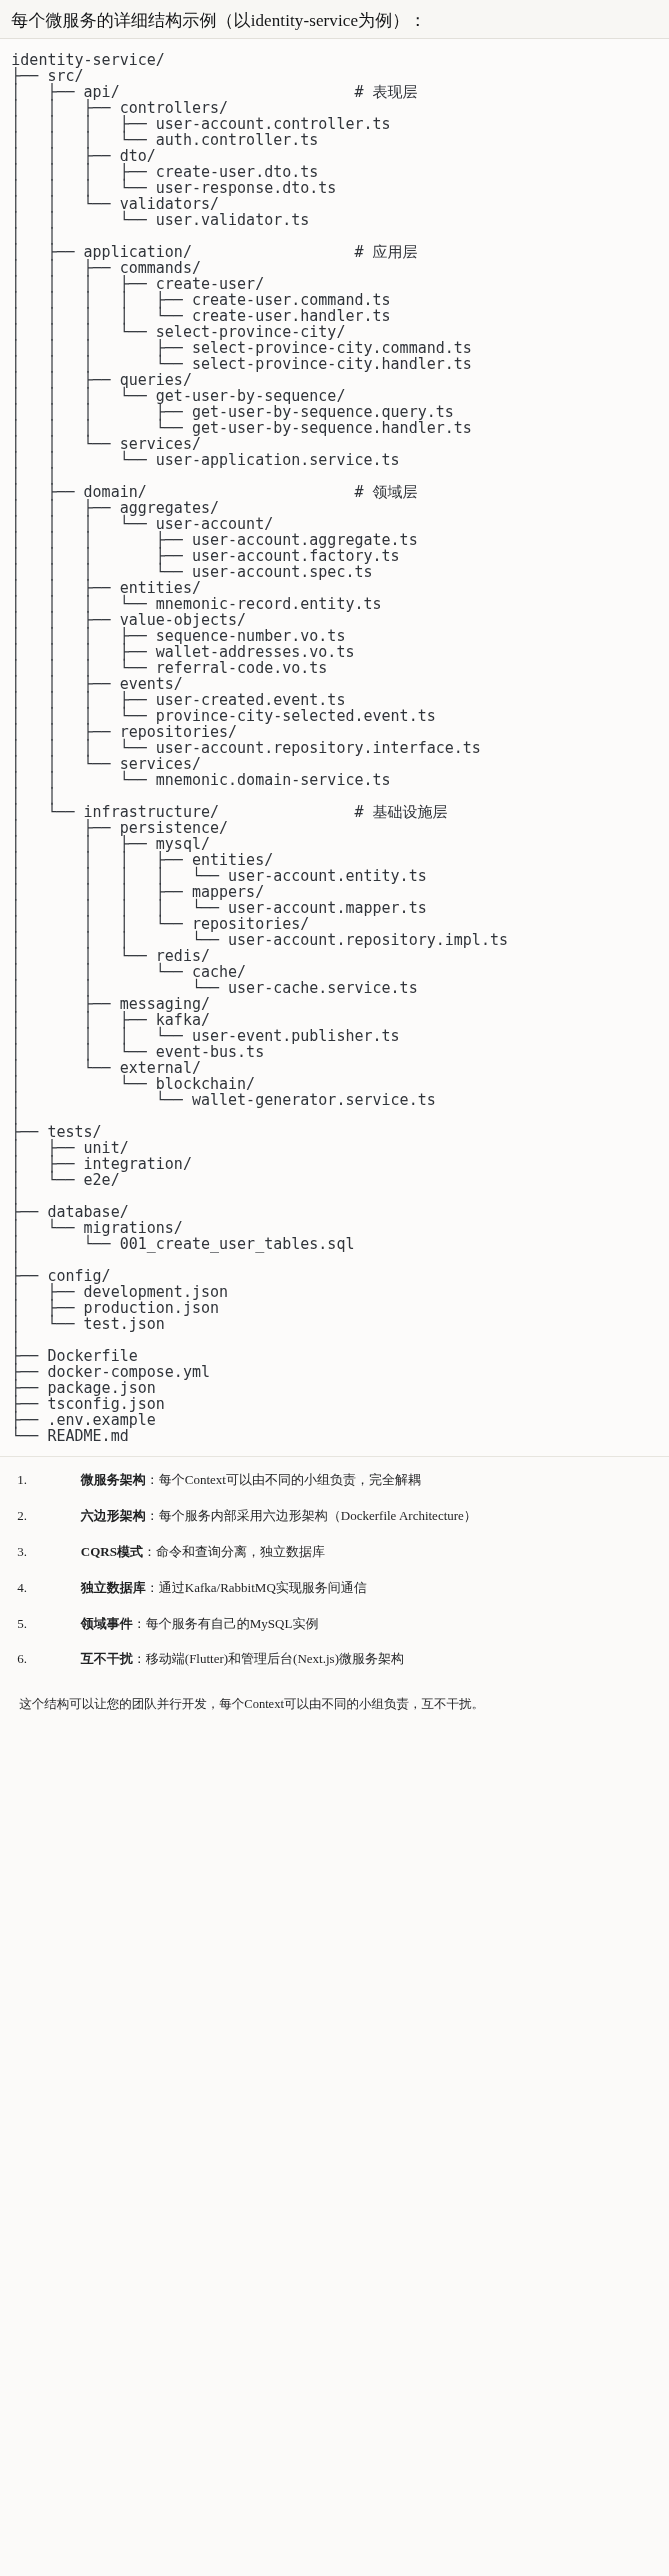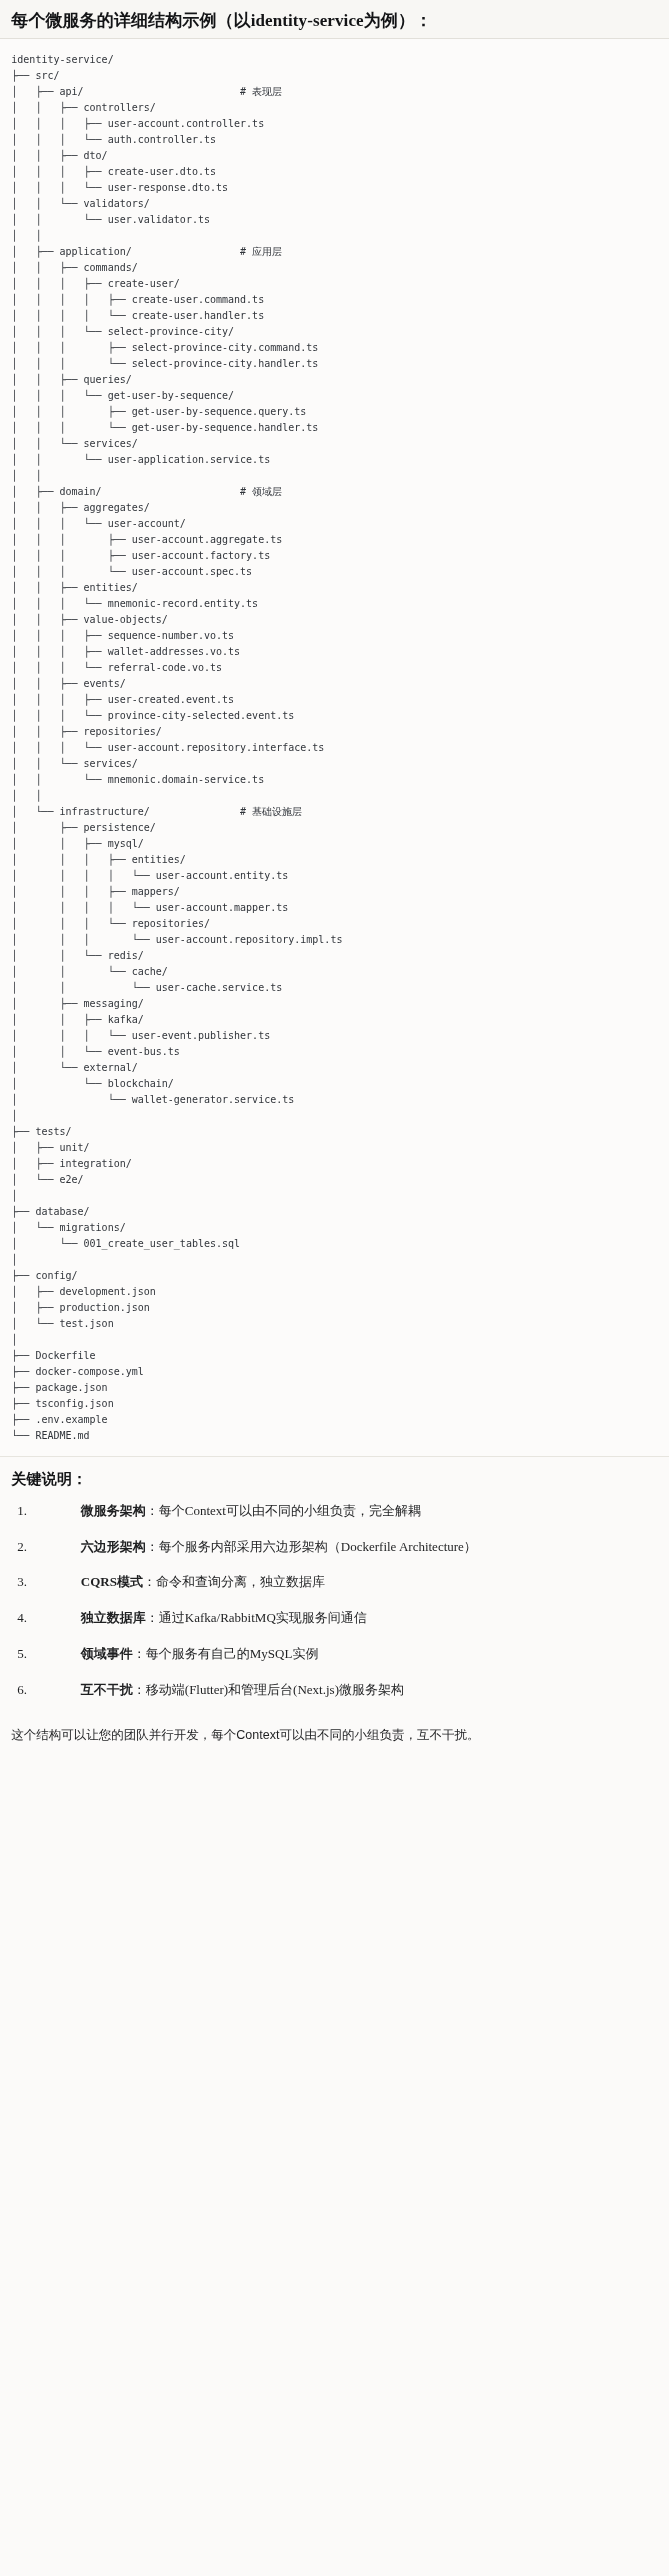--- a/index.html
+++ b/index.html
@@ -17,37 +17,37 @@
   }
 
   
   .title-wrap{
     padding:10px 11.3px 6.3px 11.3px;
     background:#F8F7F4;
     border-bottom:0.6px solid #E2E0DA;
   }
   .page-title{
     font-family:"Liberation Serif", serif;
-    font-weight:700;
+    font-weight:400;
     font-size:17px;
     line-height:1.25;
     letter-spacing:0.1px;
     color:#131416;
     margin:0;
   }
 
   
   .tree-block{
     background:#FCFBFA;
     padding:13.8px 11.3px 11.3px 11.3px;
     border-bottom:0.6px solid #E7E5DF;
   }
   .tree{
     font-family:"DejaVu Sans Mono","Liberation Mono",monospace;
-    font-size:10px;
+    font-size:15px;
     line-height:16px;
     white-space:pre;
     color:#30343a;
     margin:0;
     letter-spacing:0px;
   }
 
   
   .notes{
     padding:13.8px 11.3px 6.3px 11.3px;
@@ -70,25 +70,26 @@
     font-family:"Liberation Serif", serif;
     font-size:13px;
     line-height:1.5;
     color:#1f2022;
     margin:0 0 16.3px 0;
     padding-left:2.5px;
   }
   ol.notes-list li b{ font-weight:700;margin-left:48px; }
   .closing{
     padding:3.8px 11.3px 13.8px 11.3px;
-    font-family:Liberation Sans, sans-serif;
+    font-family:Liberation Serif, serif;
     font-size:12.5px;
     line-height:1.5;
     color:#1f2022;
     background:#FBFAF9;
+    margin-left:8px;
   }
 </style>
 </head>
 <body>
 
 <div class="page">
 
   <div class="title-wrap">
     <h1 class="page-title">每个微服务的详细结构示例（以identity-service为例）：</h1>
   </div>
@@ -177,21 +178,20 @@
 │
 ├── Dockerfile
 ├── docker-compose.yml
 ├── package.json
 ├── tsconfig.json
 ├── .env.example
 └── README.md</pre>
   </div>
 
   <div class="notes">
-    <h2 class="notes-title">关键说明：</h2>
     <ol class="notes-list" id="notes-list">
         <li><b>微服务架构</b><span>：每个Context可以由不同的小组负责，完全解耦</span></li>
         <li><b>六边形架构</b><span>：每个服务内部采用六边形架构（Dockerfile Architecture）</span></li>
         <li><b>CQRS模式</b><span>：命令和查询分离，独立数据库</span></li>
         <li><b>独立数据库</b><span>：通过Kafka/RabbitMQ实现服务间通信</span></li>
         <li><b>领域事件</b><span>：每个服务有自己的MySQL实例</span></li>
         <li><b>互不干扰</b><span>：移动端(Flutter)和管理后台(Next.js)微服务架构</span></li>
       </ol>
   </div>
 

